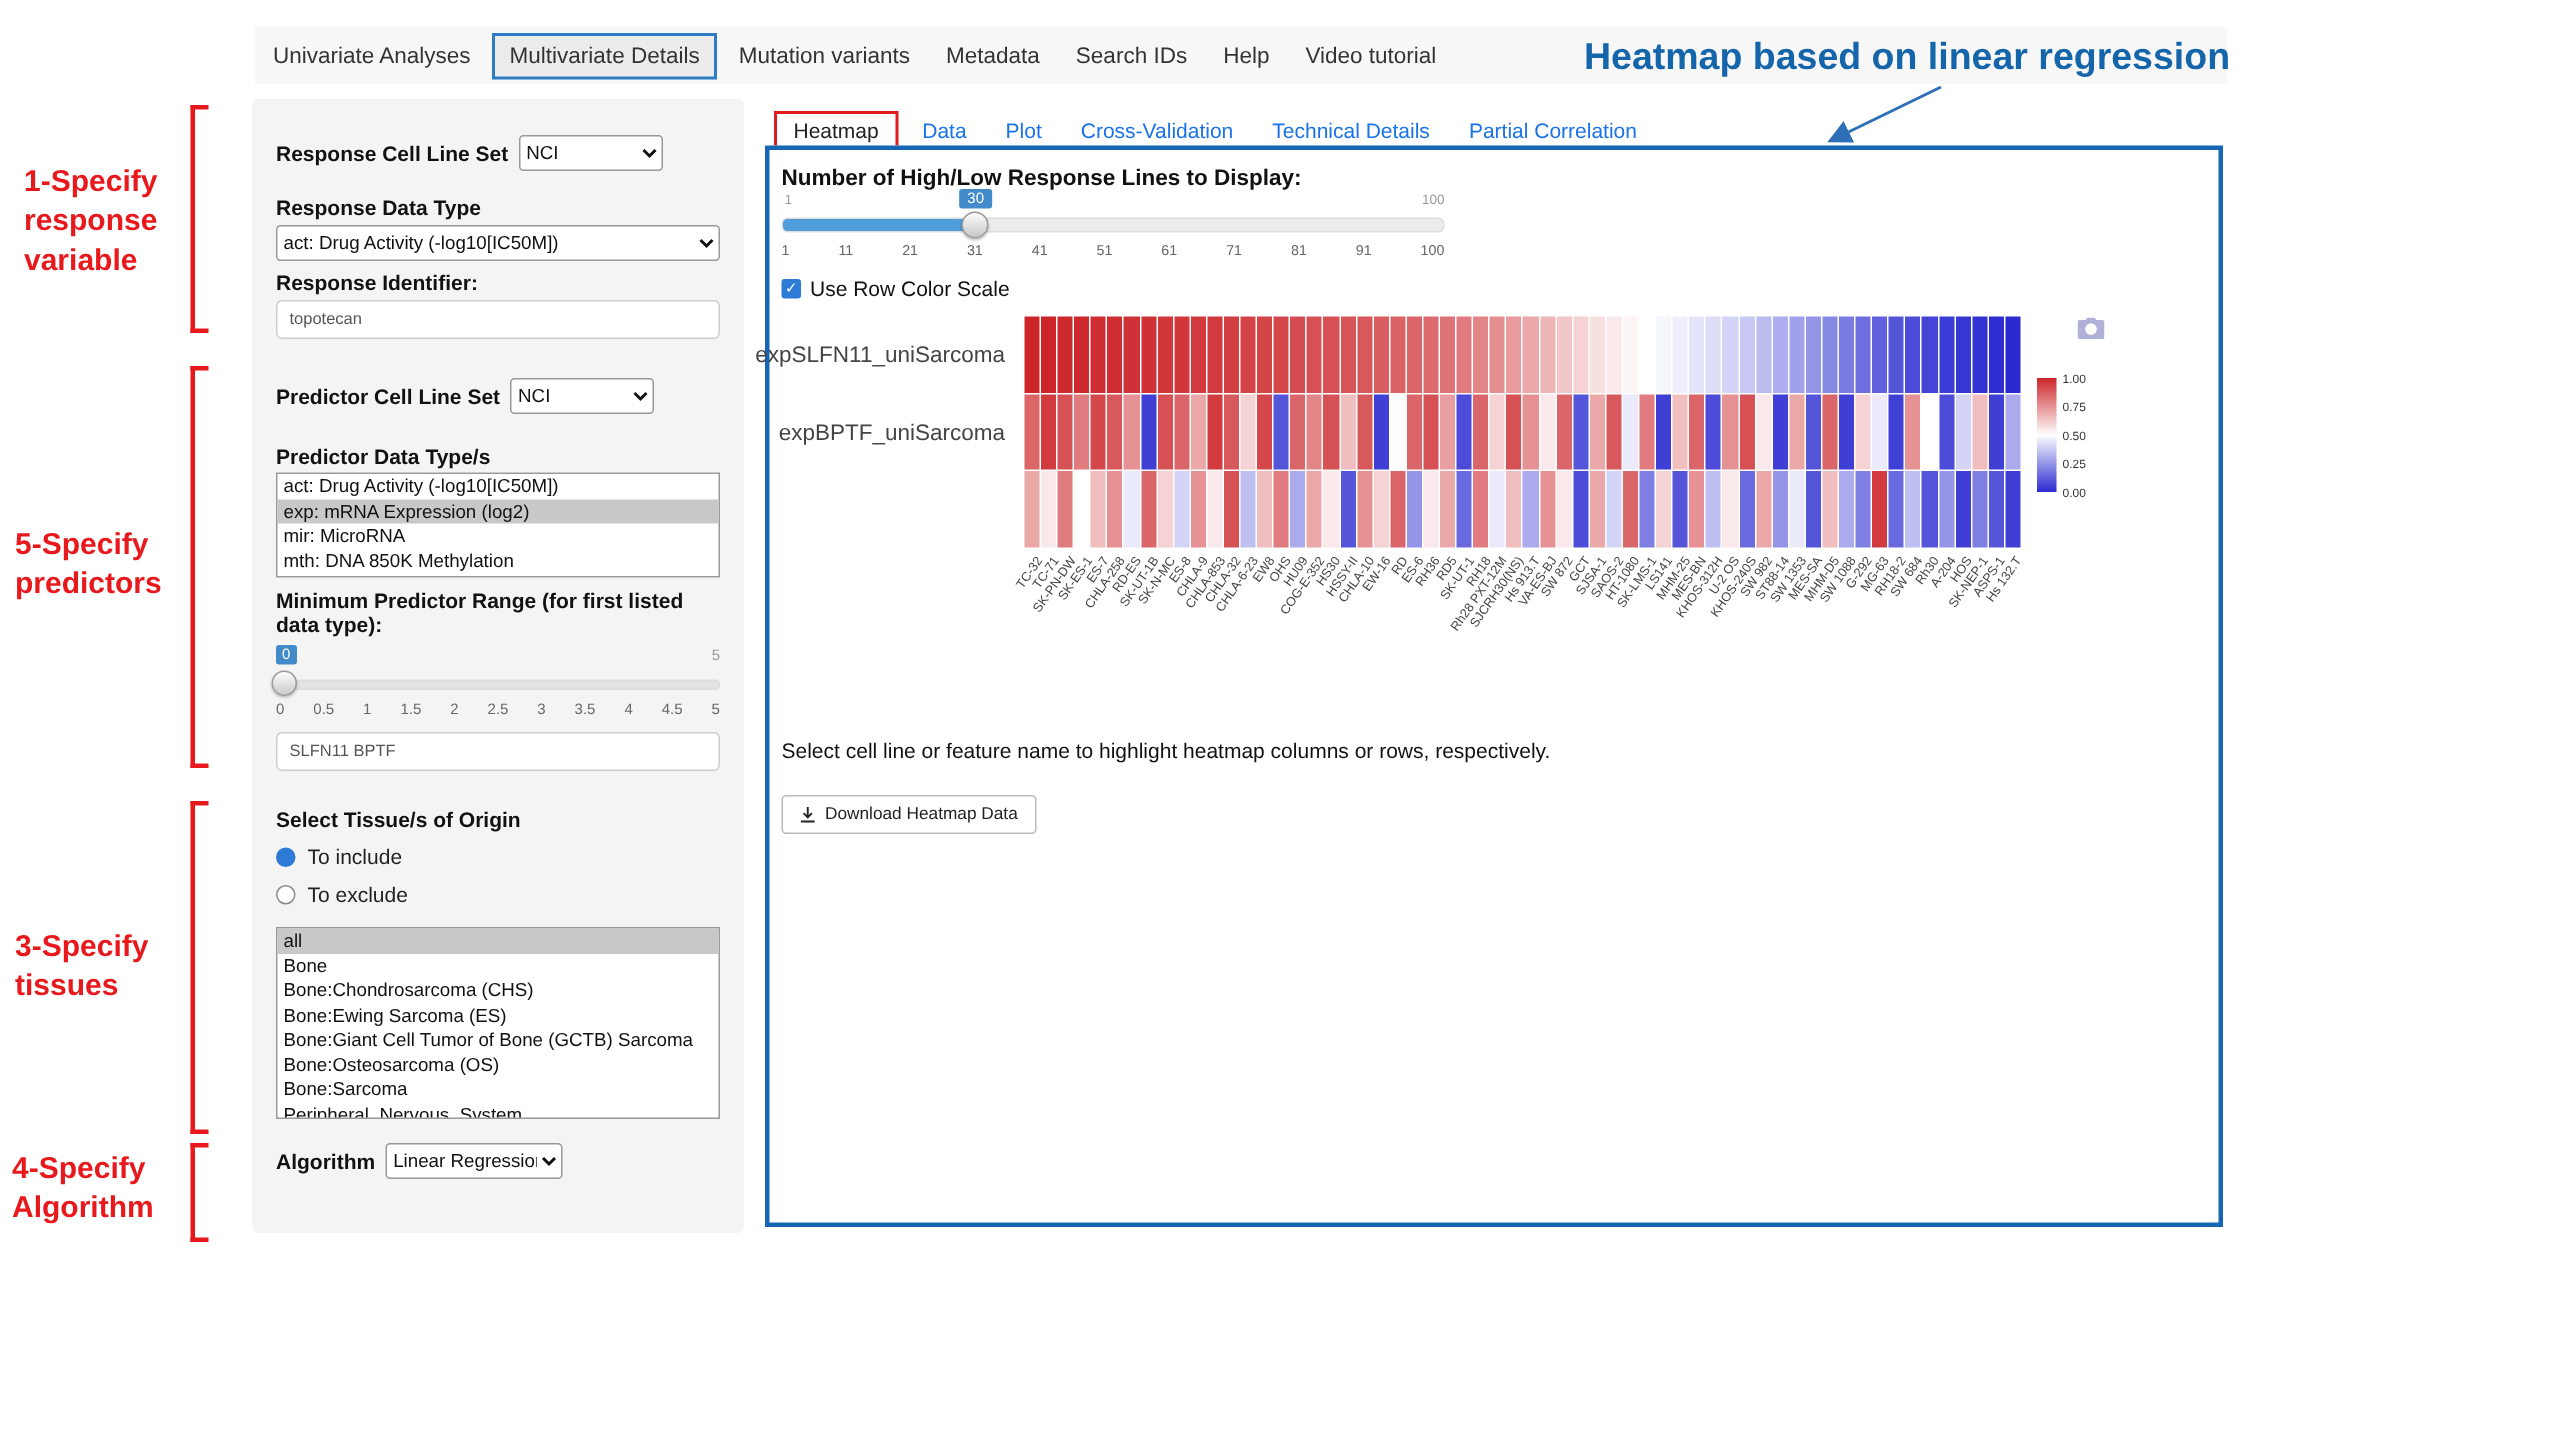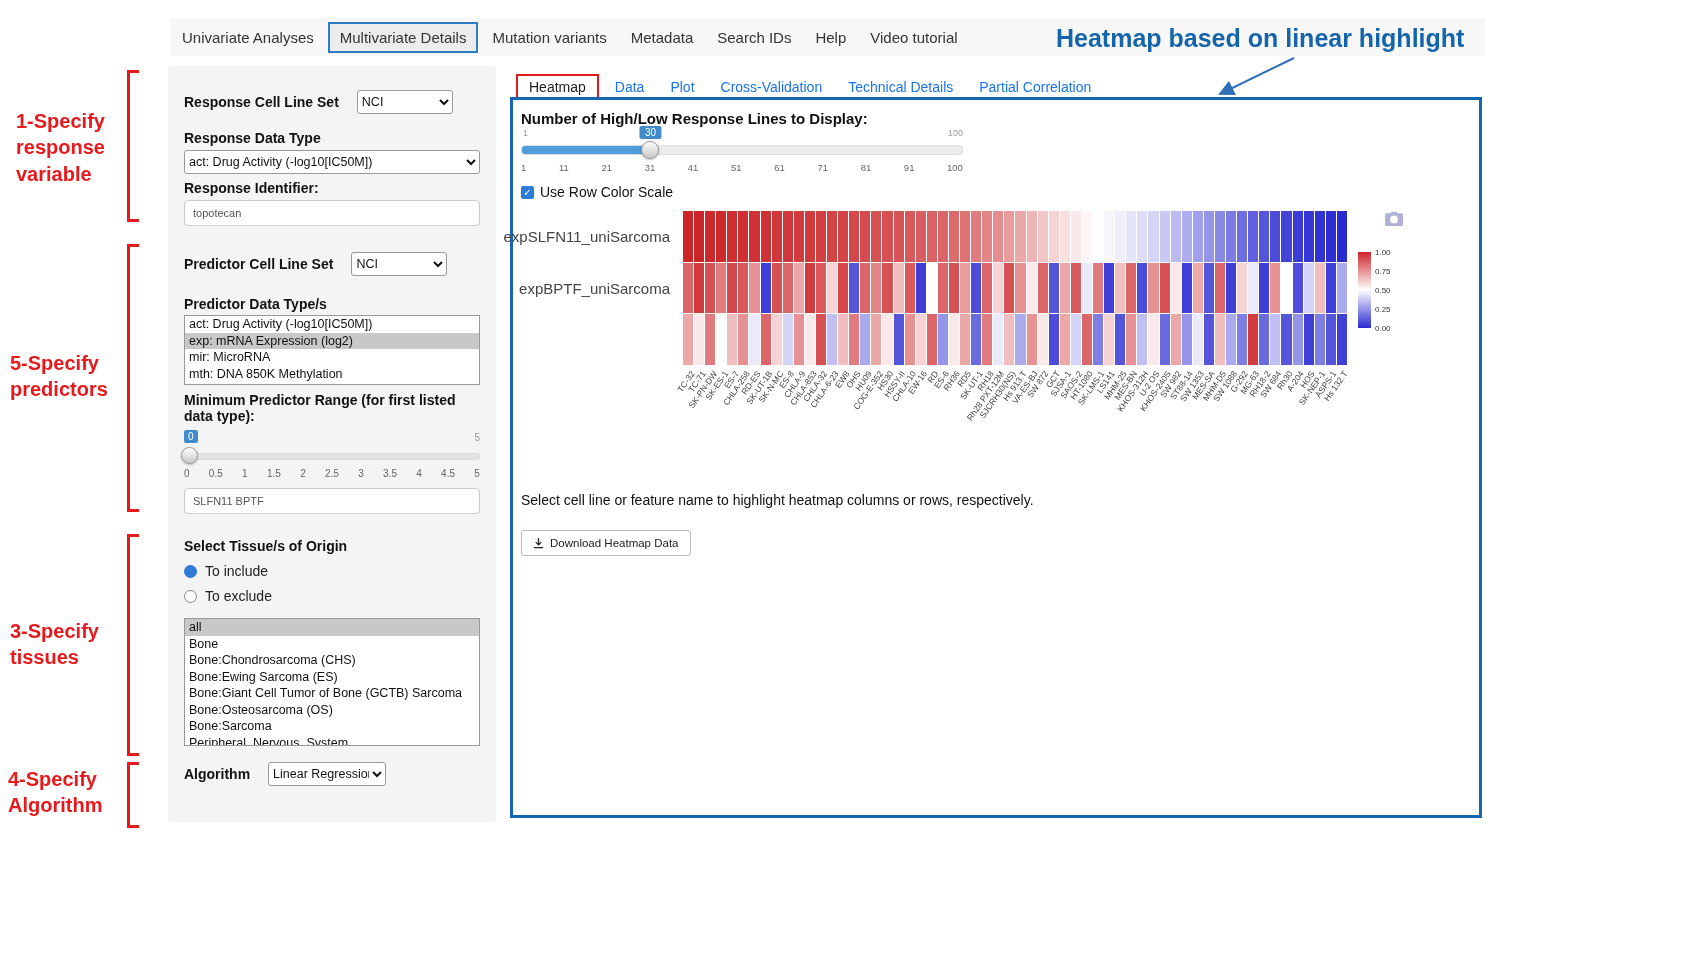--- a/index.html
+++ b/index.html
@@ -14,21 +14,21 @@
   .heading{position:absolute;left:1056px;top:24px;font-size:25px;font-weight:bold;color:#1565ab;}
   .arrow-svg{position:absolute;left:1172px;top:52px;}
 
   
   .step{position:absolute;color:#e8191c;font-size:20px;font-weight:bold;line-height:1.32;white-space:pre-line;}
   .bracket{position:absolute;width:12px;border:3px solid #e8191c;border-right:none;box-sizing:border-box;}
 
   
   .sidebar{position:absolute;left:168px;top:66px;width:328px;height:756px;background:#f4f4f4;border-radius:4px;box-sizing:border-box;padding:24px 16px 0 16px;font-size:14px;color:#222;}
   .blabel{font-weight:bold;font-size:14px;color:#111;}
-  .frow{display:flex;align-items:center;gap:18px;}
+  .frow{display:flex;align-items:center;gap:7px;}
   .sidebar select{font-size:12.5px;height:24px;border:1px solid #999;border-radius:3px;background:#fff;color:#111;font-family:"Liberation Sans",sans-serif;}
   .sel-narrow{width:96px;}
   .sel-wide{width:100%;margin-top:4px;height:26px;}
   .tinput{width:100%;box-sizing:border-box;height:26px;border:1px solid #ccc;border-radius:4px;padding:0 8px;font-size:11px;color:#555;background:#fff;font-family:"Liberation Sans",sans-serif;}
   .listbox{background:#fff;border:1px solid #999;margin-top:3px;overflow:hidden;}
   .lb-item{font-size:12.5px;line-height:16.5px;padding:0 4px;white-space:nowrap;color:#111;cursor:pointer;}
   .lb-sel{background:#c8c8c8;}
   .mrange{position:relative;height:54px;margin-top:6px;}
   .mr-badge{position:absolute;left:0;top:0;background:#428bca;color:#fff;font-size:10px;padding:1px 4px;border-radius:2px;}
   .mr-max{position:absolute;right:0;top:2px;font-size:10px;color:#999;}
@@ -83,21 +83,21 @@
   <div class="navbar" id="navbar">
       <div class="nav-item">Univariate Analyses</div>
       <div class="nav-item nav-active">Multivariate Details</div>
       <div class="nav-item">Mutation variants</div>
       <div class="nav-item">Metadata</div>
       <div class="nav-item">Search IDs</div>
       <div class="nav-item">Help</div>
       <div class="nav-item">Video tutorial</div>
     </div>
 
-  <div class="heading">Heatmap based on linear highlight</div>
+  <div class="heading">Heatmap based on linear regression</div>
   <svg class="arrow-svg" width="130" height="50">
     <defs>
       <marker id="ah" markerWidth="9" markerHeight="8" refX="7" refY="4" orient="auto">
         <path d="M0,0 L8,4 L0,8 Z" fill="#2e6fb8"></path>
       </marker>
     </defs>
     <line x1="122" y1="6" x2="48" y2="42" stroke="#2e6fb8" stroke-width="2" marker-end="url(#ah)"></line>
   </svg>
 
   <div class="step" style="left:16px;top:108px;">1-Specify

